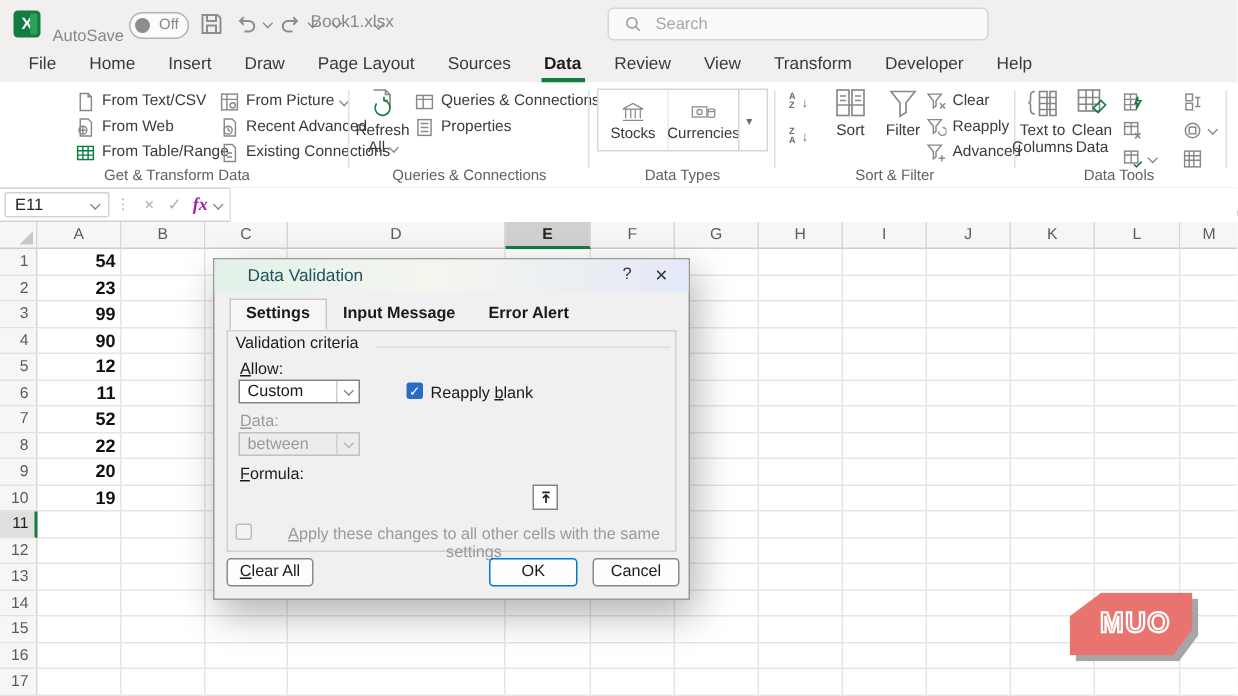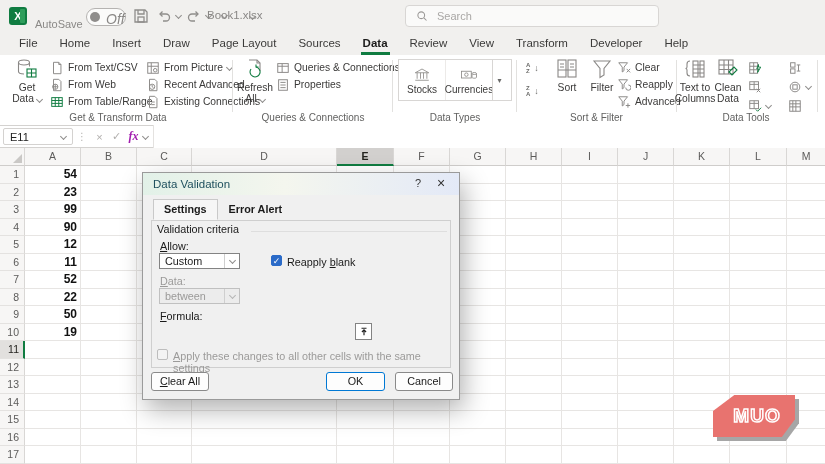--- a/index.html
+++ b/index.html
@@ -10,21 +10,21 @@
 
   
   #titlebar{position:absolute;left:0;top:0;width:825px;height:32px;background:#f1f0ee;}
   #xl-icon{position:absolute;left:9px;top:7px;width:18px;height:18px;background:#107c41;border-radius:3px;
     color:#fff;font-size:11px;font-weight:bold;text-align:center;line-height:18px;}
   #xl-icon::after{content:"";position:absolute;right:2px;top:2px;width:5px;height:14px;background:#2e9e5b;border-radius:1px;}
   .tb-txt{color:#8a8886;font-size:11px;}
   #autosave-lbl{position:absolute;left:35px;top:18px;}
   #autosave-toggle{position:absolute;left:86px;top:8px;width:38px;height:16px;border:1px solid #b5b3b1;border-radius:9px;background:#fbfbfa;}
   #autosave-knob{position:absolute;left:3px;top:3px;width:10px;height:10px;border-radius:50%;background:#8f8d8b;}
-  #autosave-state{position:absolute;left:19px;top:2px;font-size:14px;color:#8a8886;font-style:italic;}
+  #autosave-state{position:absolute;left:19px;top:2px;font-size:10px;color:#8a8886;}
   .tb-ico{position:absolute;top:8px;width:16px;height:16px;stroke:#8f8d8b;fill:none;stroke-width:1.3;}
   .chev{display:inline-block;width:5px;height:5px;border-right:1.2px solid #8f8d8b;border-bottom:1.2px solid #8f8d8b;transform:rotate(45deg);}
   .chev.sm{width:4px;height:4px;}
   #book-name{position:absolute;left:207px;top:9px;font-size:11.5px;color:#8a8886;}
   #search-box{position:absolute;left:405px;top:5px;width:252px;height:20px;background:#fafaf9;
     border:1px solid #d8d6d4;border-radius:4px;display:flex;align-items:center;}
   #search-box svg{width:12px;height:12px;stroke:#9a9896;fill:none;stroke-width:1.4;margin:0 7px 0 10px;}
   #search-box input{border:0;background:transparent;outline:none;font-size:11px;color:#444;width:190px;
     font-family:"Liberation Sans",sans-serif;}
   #search-box input::placeholder{color:#a9a7a5;}
@@ -76,30 +76,30 @@
   .rh.sel{background:#e2e0de;border-right:2px solid var(--green,#107c41);color:#24231f;padding-right:4px;}
   .gc{border-right:1px solid #e7e5e3;border-bottom:1px solid #e7e5e3;box-sizing:border-box;flex:none;
     font-size:12px;color:#111;text-align:right;padding-right:3px;line-height:16px;font-weight:600;}
 
   
   #dlg{position:absolute;left:142px;top:172px;width:316px;height:226px;background:#f0f0f0;
     border:1px solid #9a9a9a;box-shadow:4px 10px 24px rgba(0,0,0,.3);z-index:20;font-size:11px;color:#1a1a1a;}
   #dlg-title{position:absolute;left:0;top:0;right:0;height:22px;
     background:linear-gradient(90deg,#e2f1e8 0%,#f4f6ee 45%,#e3e9f7 100%);
     display:flex;align-items:center;}
-  #dlg-title-text{margin-left:10px;font-size:11.5px;color:#20515f;}
+  #dlg-title-text{margin-left:22px;font-size:11.5px;color:#20515f;}
   #dlg-help{position:absolute;right:34px;top:4px;width:14px;text-align:center;color:#333;font-size:11px;}
   #dlg-close{position:absolute;right:10px;top:2px;width:16px;text-align:center;color:#333;font-size:14px;}
   #dlg-tabs{position:absolute;left:10px;top:26px;display:flex;z-index:2;}
   .dtab{padding:3px 10px 4px;font-size:10.8px;color:#1a1a1a;border:1px solid transparent;font-weight:bold;}
   .dtab.active{background:#f6f6f6;border:1px solid #c9c9c9;border-bottom:1px solid #f6f6f6;position:relative;top:0;}
   #dlg-page{position:absolute;left:8px;top:47px;width:298px;height:146px;border:1px solid #cfcfcf;background:transparent;}
   #criteria-lbl{position:absolute;left:14px;top:52px;color:#1a1a1a;}
   #criteria-line{position:absolute;left:108px;top:58px;width:196px;height:1px;background:#dedede;}
-  .dlbl{position:absolute;font-size:10.8px;}
+  .dlbl{position:absolute;font-size:10.8px;text-align:center;}
   .accel{text-decoration:underline;}
   .dis{color:#9b9a99;}
   .combo{position:absolute;height:16px;background:#fff;border:1px solid #838383;display:flex;align-items:center;box-sizing:border-box;}
   .combo .cval{padding-left:5px;font-size:10.8px;}
   .combo .carrow{margin-left:auto;width:14px;align-self:stretch;border-left:1px solid #cfcfcf;display:flex;align-items:center;justify-content:center;}
   .combo.disabled{background:#ececec;border-color:#c0c0c0;}
   .combo.disabled .cval{color:#9b9a99;}
   .cbx{position:absolute;width:11px;height:11px;border:1px solid #8a8a8a;background:#fff;border-radius:2px;box-sizing:border-box;}
   .cbx.checked{background:var(--blue,#2b6bc8);border-color:var(--blue,#2b6bc8);color:#fff;font-size:9px;line-height:10px;text-align:center;}
   #dformula{position:absolute;left:16px;top:299px;width:196px;height:17px;background:#fff;border:1px solid #838383;
@@ -171,30 +171,20 @@
     <div class="rtab">Review</div>
     <div class="rtab">View</div>
     <div class="rtab">Transform</div>
     <div class="rtab">Developer</div>
     <div class="rtab">Help</div>
   </div>
 
   <div id="ribbon">
 
     <div class="rgroup" style="left:6px;width:224px">
-      <div class="bigbtn" style="left:2px">
-        <svg class="big-ico" viewBox="0 0 22 22">
-          <ellipse cx="8" cy="4.5" rx="5.5" ry="2.5"></ellipse>
-            <path d="M2.5 4.5v9c0 1.4 2.5 2.5 5.5 2.5"></path>
-            <path d="M13.5 4.5v4"></path>
-          <rect x="11" y="11" width="9" height="8" class="svgg"></rect>
-            <path d="M11 15h9M15.5 11v8" class="svgg"></path>
-        </svg>
-        <span class="blab"><span>Get Data</span> <span class="chev sm"></span></span>
-      </div>
       <div class="stack" style="left:44px">
         <div class="sitem">
           <svg class="svgi" viewBox="0 0 16 16">
               <path d="M4 1.5h6l2.5 2.5v10.5H4z"></path>
               <path d="M10 1.5V4h2.5"></path>
             </svg>
           <span>From Text/CSV</span>
         </div>
         <div class="sitem">
           <svg class="svgi" viewBox="0 0 16 16">
@@ -572,21 +562,21 @@
           <div class="gc" style="width: 56px;"></div>
           <div class="gc" style="width: 56px;"></div>
           <div class="gc" style="width: 56px;"></div>
           <div class="gc" style="width: 56px;"></div>
           <div class="gc" style="width: 56px;"></div>
           <div class="gc" style="width: 57px;"></div>
           <div class="gc" style="width: 39px;"></div>
         </div>
         <div class="grow">
           <div class="rh">9</div>
-          <div class="gc" style="width: 56px;">50</div>
+          <div class="gc" style="width: 56px;">20</div>
           <div class="gc" style="width: 56px;"></div>
           <div class="gc" style="width: 55px;"></div>
           <div class="gc" style="width: 145px;"></div>
           <div class="gc" style="width: 57px;"></div>
           <div class="gc" style="width: 56px;"></div>
           <div class="gc" style="width: 56px;"></div>
           <div class="gc" style="width: 56px;"></div>
           <div class="gc" style="width: 56px;"></div>
           <div class="gc" style="width: 56px;"></div>
           <div class="gc" style="width: 56px;"></div>
@@ -742,20 +732,21 @@
 
   <div id="dlg">
     <div id="dlg-title">
       <span id="dlg-title-text">Data Validation</span>
     </div>
     <span id="dlg-help">?</span>
     <span id="dlg-close">×</span>
 
     <div id="dlg-tabs">
       <div class="dtab active">Settings</div>
+      <div class="dtab">Input Message</div>
       <div class="dtab">Error Alert</div>
     </div>
     <div id="dlg-page"></div>
 
     <span class="dlbl" style="left:14px;top:50px" id="criteria-lbl">Validation criteria</span>
     <div id="criteria-line"></div>
 
     <span class="dlbl" style="left:17px;top:67px"><span></span><span class="accel">A</span><span>llow:</span></span>
     <div class="combo" style="left:16px;top:80px;width:81px">
       <span class="cval">Custom</span>

